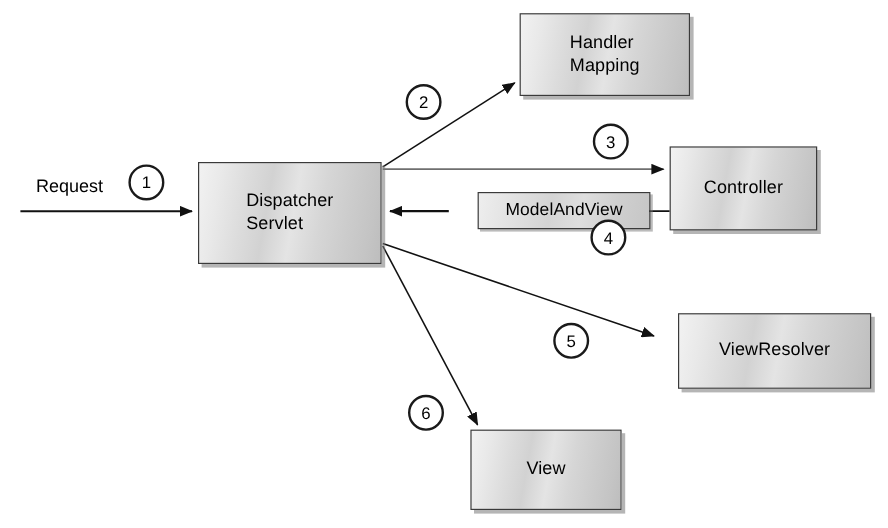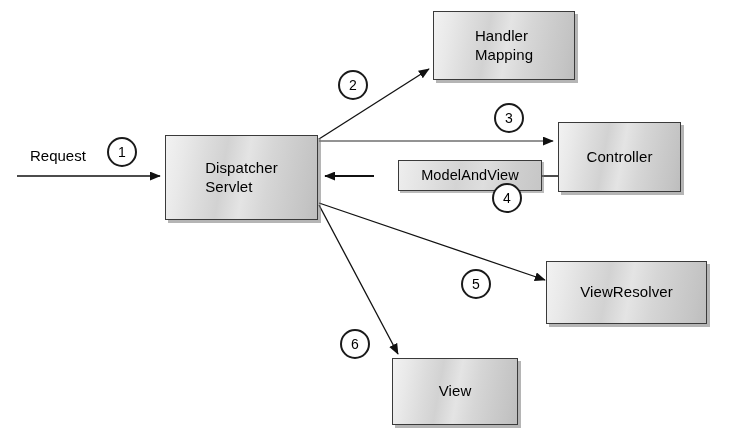--- a/index.html
+++ b/index.html
@@ -119,21 +119,21 @@
 
   <div class="node" style="left:433px; top:11px; width:142px; height:69px;">
     <span class="lbl">Handler
 Mapping</span>
   </div>
 
   <div class="node" style="left:558px; top:122px; width:123px; height:70px;">
     <span class="lbl">Controller</span>
   </div>
 
-  <div class="node" style="left:546px; top:261px; width:161px; height:63px;">
+  <div class="node" style="left:565px; top:261px; width:161px; height:63px;">
     <span class="lbl">ViewResolver</span>
   </div>
 
   <div class="node" style="left:392px; top:358px; width:126px; height:67px;">
     <span class="lbl">View</span>
   </div>
 
   <div class="node small" style="left:374px; top:160px; width:144px; height:31px;margin-left:24px;">
     <span class="lbl">ModelAndView</span>
   </div>

